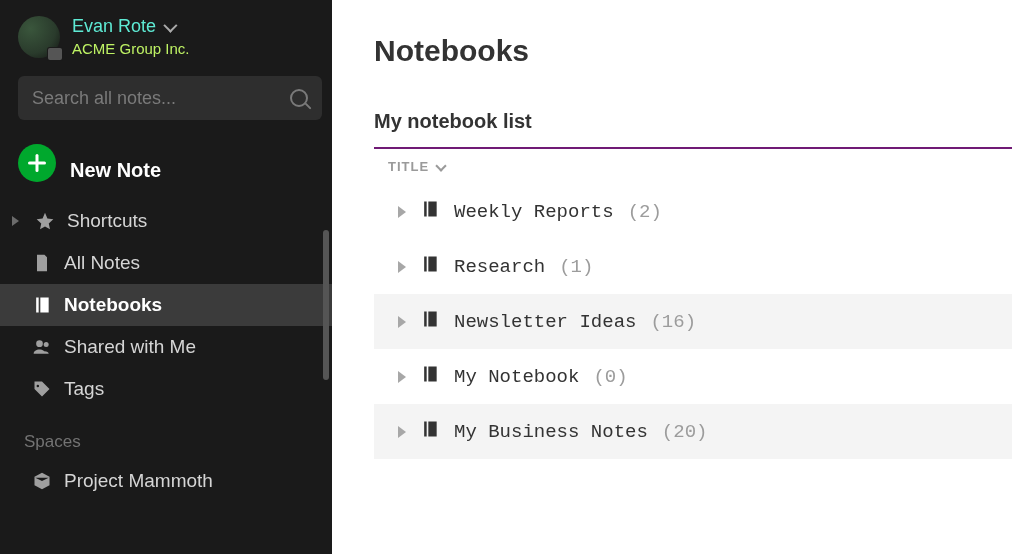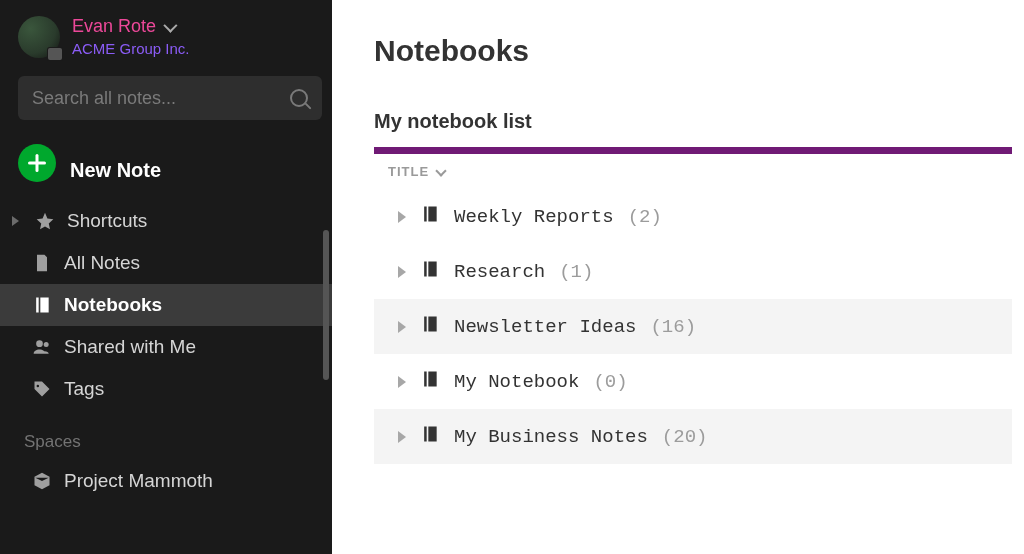--- a/index.html
+++ b/index.html
@@ -53,28 +53,28 @@
       position: absolute;
       right: -2px;
       bottom: -2px;
       width: 14px;
       height: 12px;
       background: #555;
       border-radius: 2px;
       box-shadow: 0 0 0 1px #1a1a1a;
     }
     .user-meta { display: flex; flex-direction: column; gap: 3px; }
-    .user-name-row { display: flex; align-items: center; gap: 8px; color: #ec4899; font-size: 18px; font-weight: 500; text-align: right; }
+    .user-name-row { display: flex; align-items: center; gap: 8px; color: #5eead4; font-size: 18px; font-weight: 500; text-align: right; }
     .chevron-down {
       width: 10px; height: 10px;
       border-right: 2px solid #aaa;
       border-bottom: 2px solid #aaa;
       transform: rotate(45deg) translateY(-2px);
     }
-    .org-name { color: #8b5cf6; font-size: 15px; }
+    .org-name { color: #bef264; font-size: 15px; }
 
     
     .search-wrap {
       margin: 10px 10px 14px 18px;
       background: #2e2e2e;
       border-radius: 6px;
       height: 44px;
       display: flex;
       align-items: center;
       padding: 0 14px;
@@ -189,21 +189,21 @@
       color: #333;
       margin-bottom: 42px;
     }
     .subtitle {
       font-size: 20px;
       font-weight: 700;
       color: #333;
       margin-bottom: 14px;
     }
     .header-row {
-      border-top: 7px solid #701a75;
+      border-top: 2px solid #701a75;
       padding: 10px 0 10px 14px;
       display: flex;
       align-items: center;
       gap: 8px;
       font-size: 13px;
       letter-spacing: 1px;
       color: #9a9a9a;
       font-weight: 600;
     }
     .sort-arrow {

